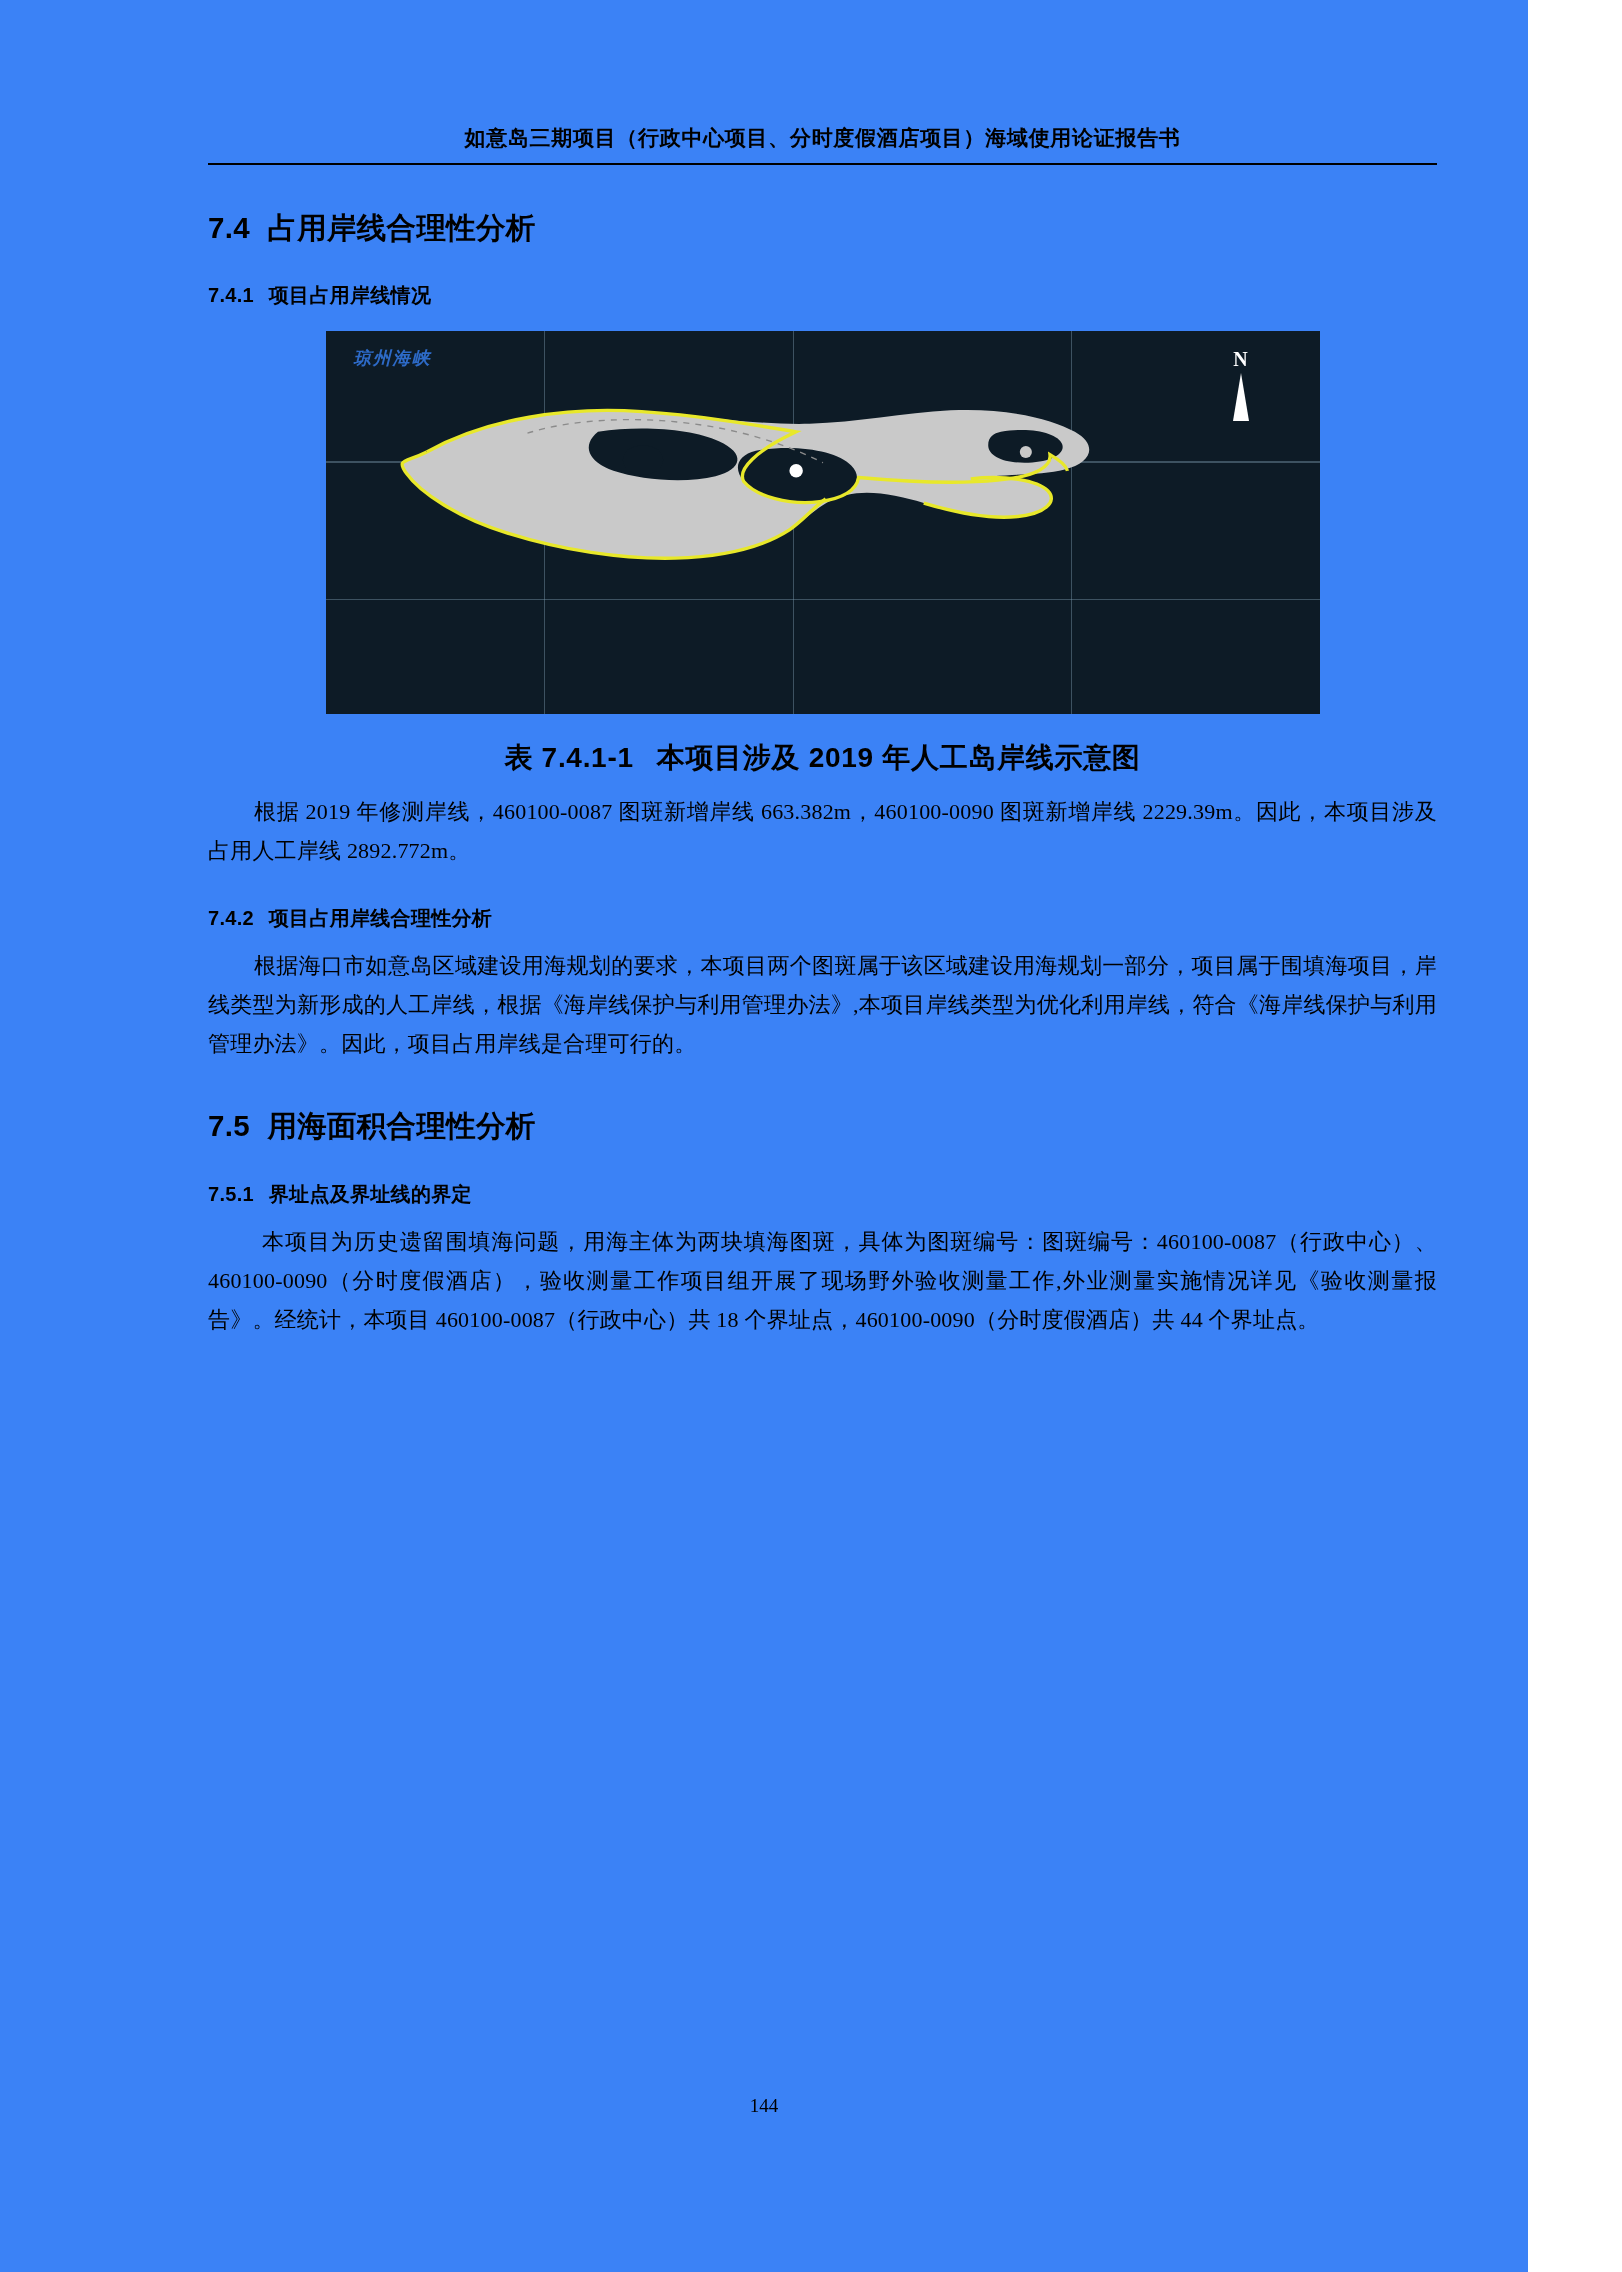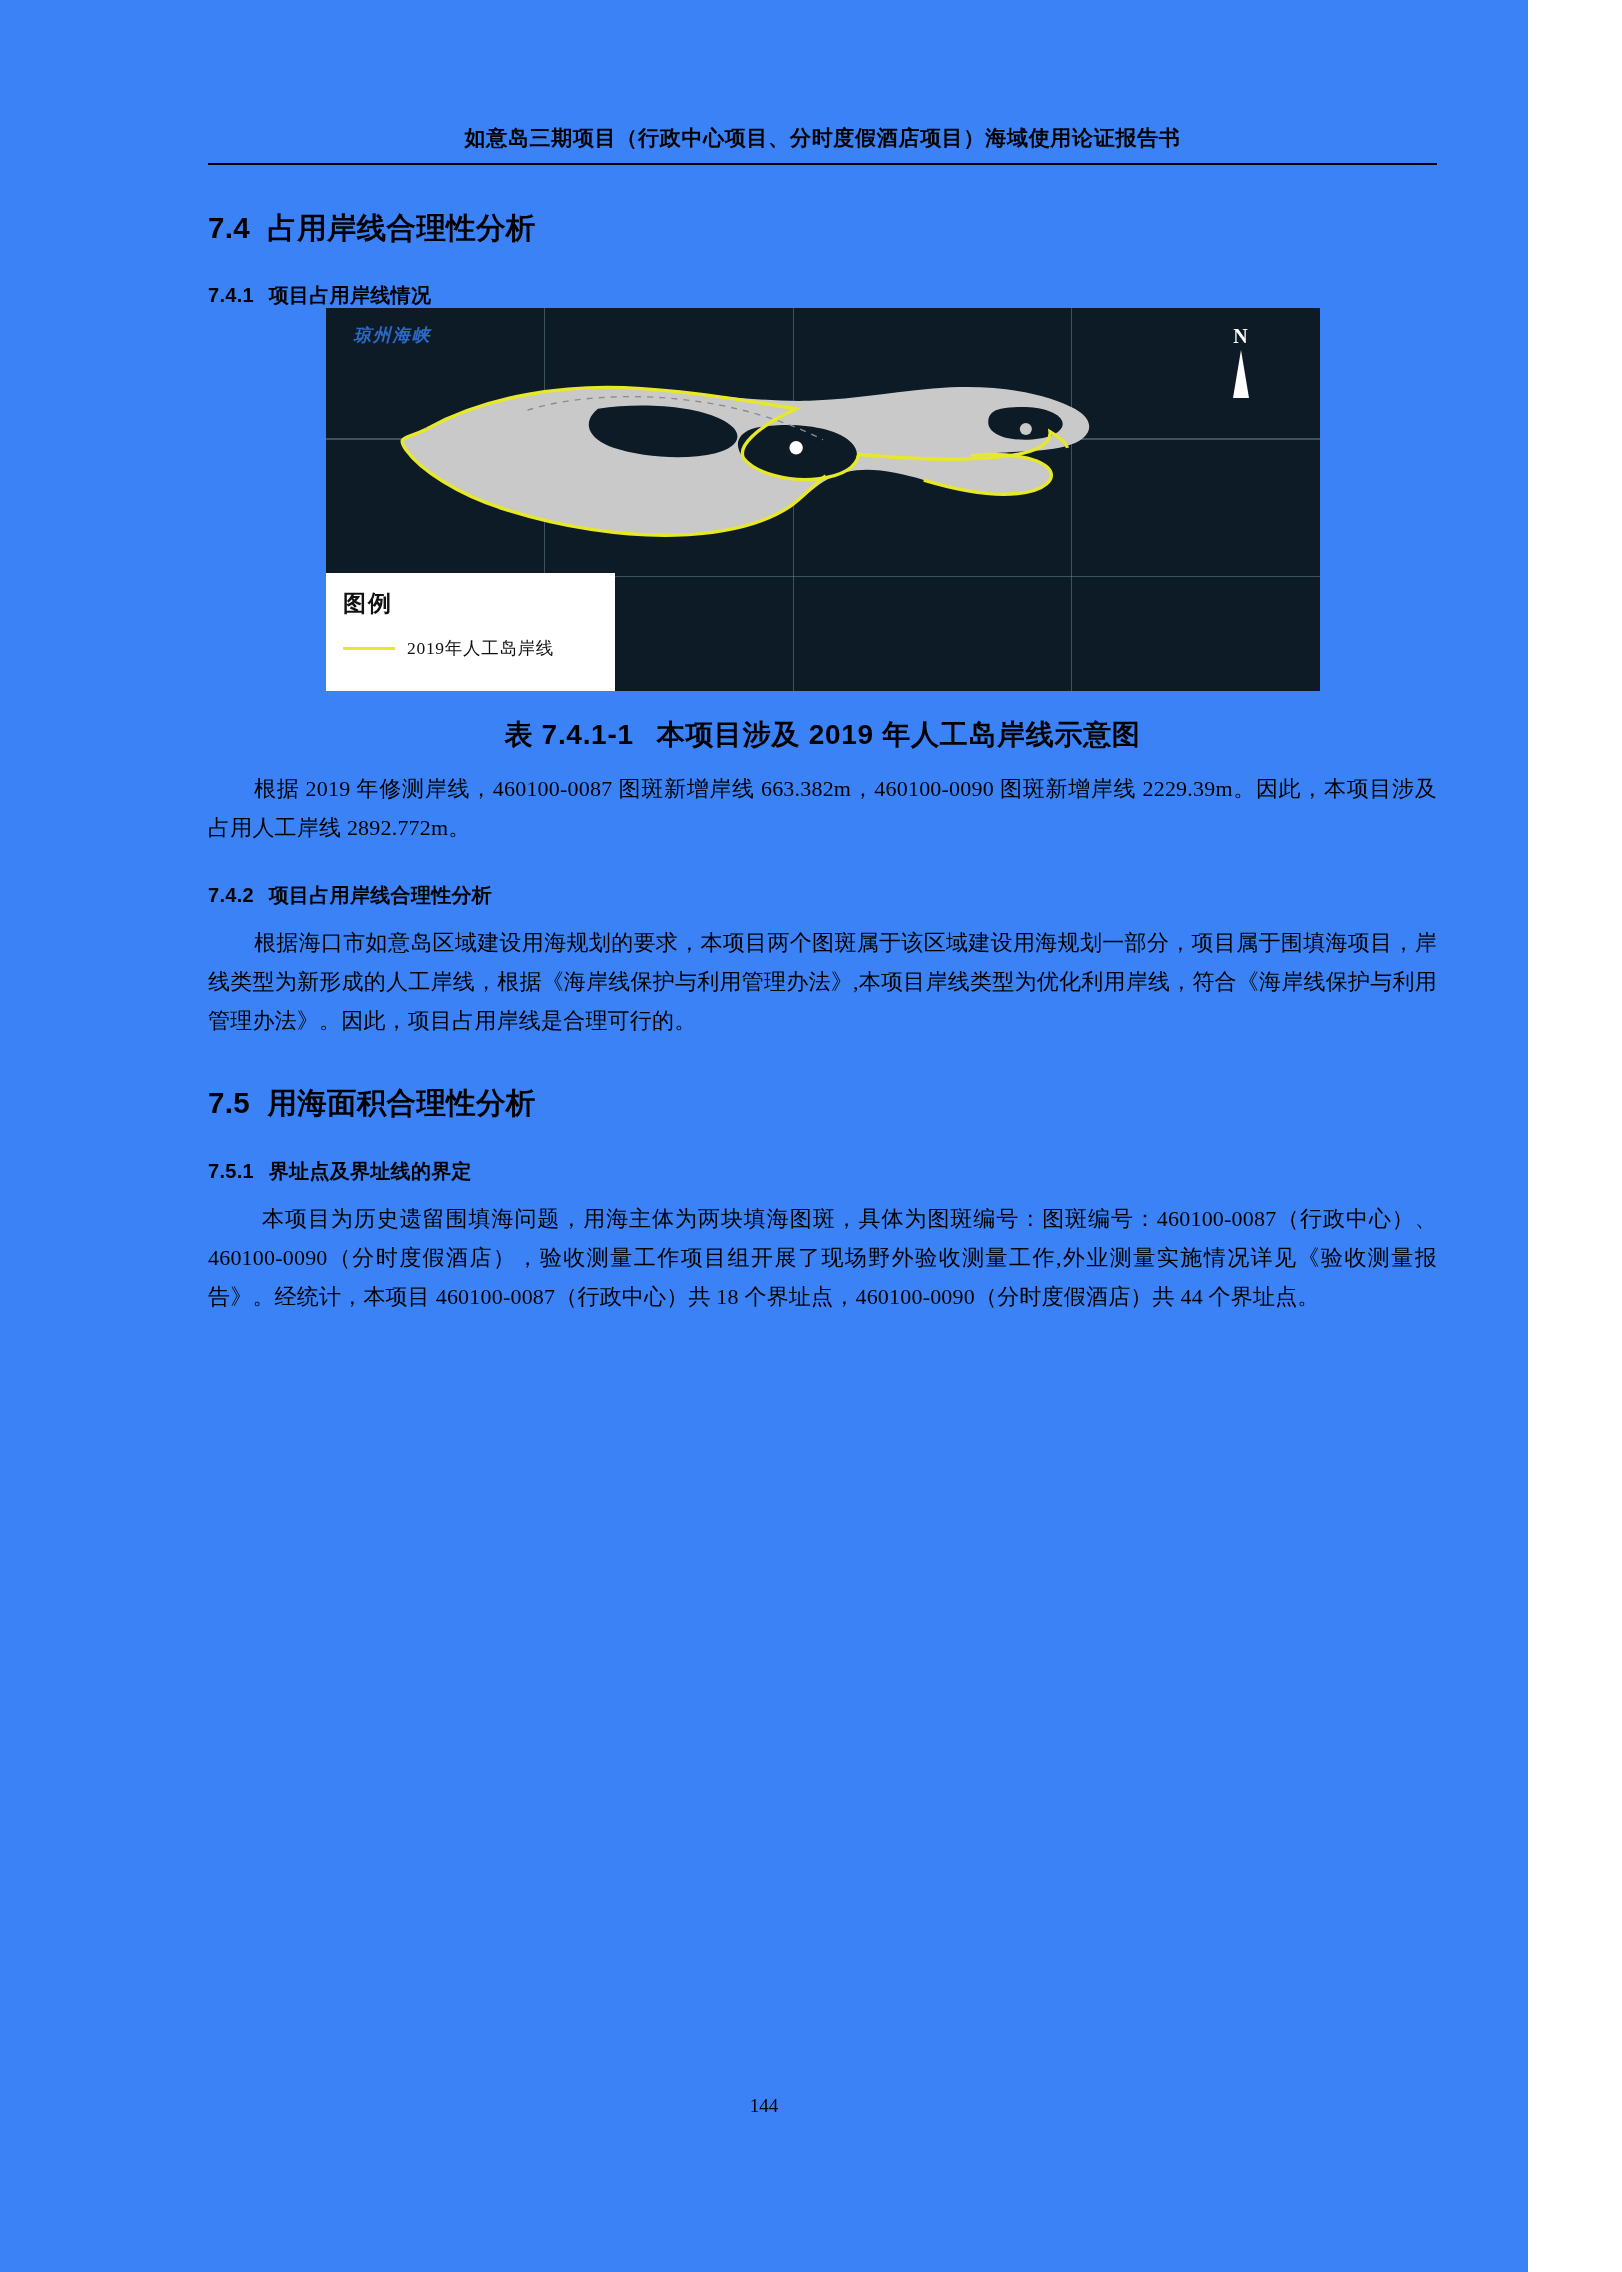--- a/index.html
+++ b/index.html
@@ -67,20 +67,21 @@
     margin: 14.8px 0 0 0;
     text-align: justify;
     text-justify: inter-ideograph;
     letter-spacing: 0.2px;
   }
   p.indent { text-indent: 46px; }
   p.indent2 { text-indent: 54px; }
 
   
   .figure-wrap {
+    margin-top: 23px;
     display: flex;
     justify-content: center;
   }
   .map {
     position: relative;
     width: 994px;
     height: 383px;
     background: #0d1b26;
     overflow: hidden;
   }
@@ -240,27 +241,20 @@
           <ellipse cx="472" cy="192" rx="30" ry="22" fill="#0d1b26"></ellipse>
           <circle cx="700" cy="208" r="10" fill="#ffffff"></circle>
           <circle cx="1042" cy="180" r="9" fill="#c9c9c9"></circle>
         </svg>
 
         <div class="compass">
           <div class="n">N</div>
           <div class="needle"></div>
         </div>
 
-        <div class="legend-box">
-          <div class="legend-title">图例</div>
-          <div class="legend-row">
-            <span class="legend-swatch"></span>
-            <span class="legend-label">2019年人工岛岸线</span>
-          </div>
-        </div>
       </div>
     </div>
 
     <div class="caption">
       <span>表 7.4.1-1</span><span class="gap"></span><span>本项目涉及 2019 年人工岛岸线示意图</span>
     </div>
 
     <p class="body indent">根据 2019 年修测岸线，460100-0087 图斑新增岸线 663.382m，460100-0090 图斑新增岸线 2229.39m。因此，本项目涉及占用人工岸线 2892.772m。</p>
 
     <h2 class="sub">

